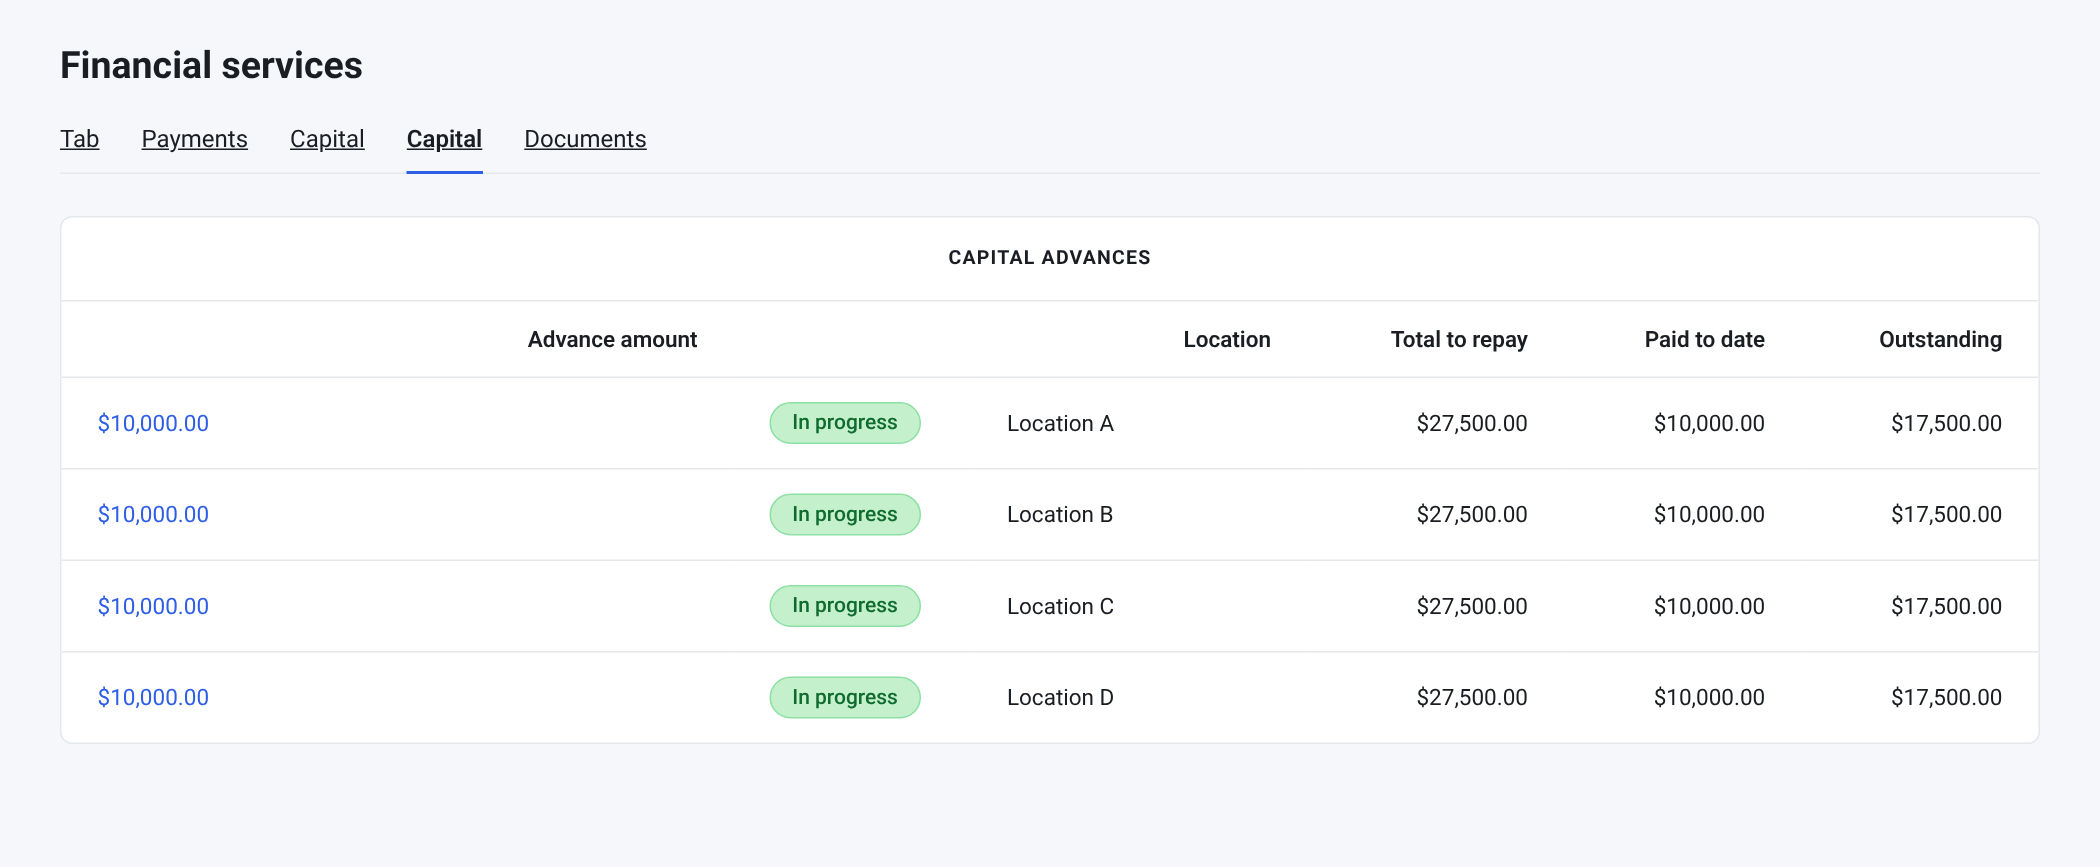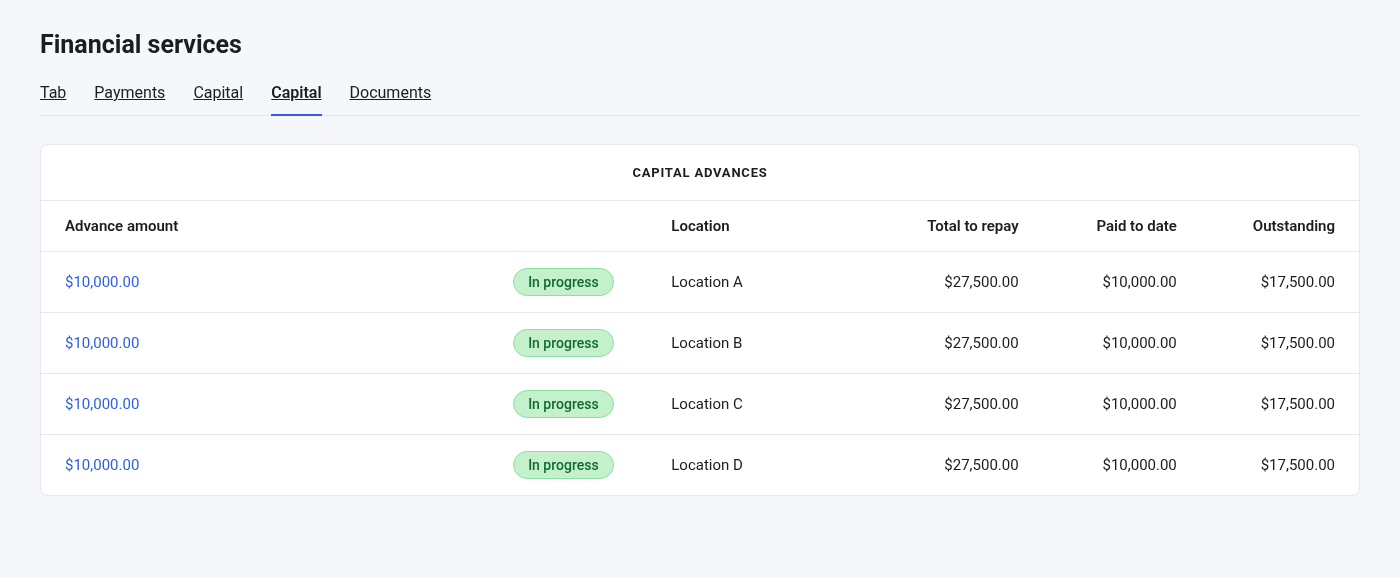--- a/index.html
+++ b/index.html
@@ -112,21 +112,21 @@
       border-bottom: 1px solid #e5e8eb;
       text-align: center;
     }
     
     .table {
       width: 100%;
       border-collapse: collapse;
     }
     
     .table th {
-      text-align: left;
+      text-align: right;
       padding: 16px 24px;
       font-size: 15px;
       font-weight: 600;
       color: #1a1d21;
       border-bottom: 1px solid #e5e8eb;
     }
     
     .table th.right, .table td.right {
       text-align: right;
     }

